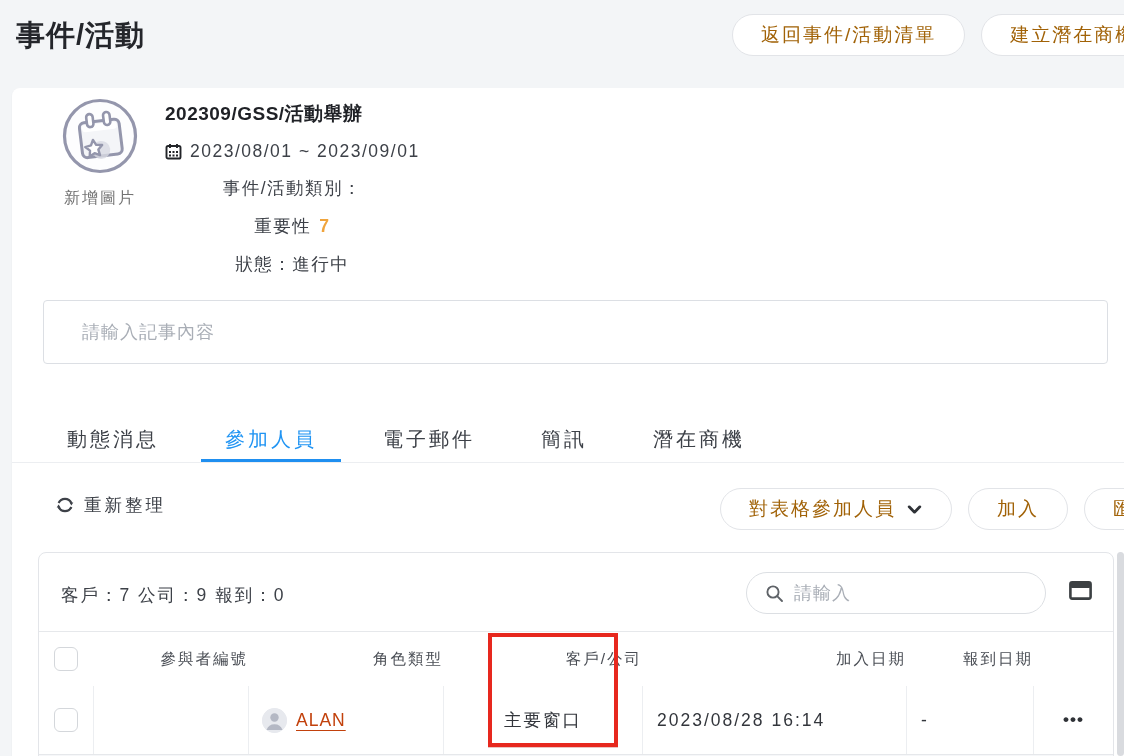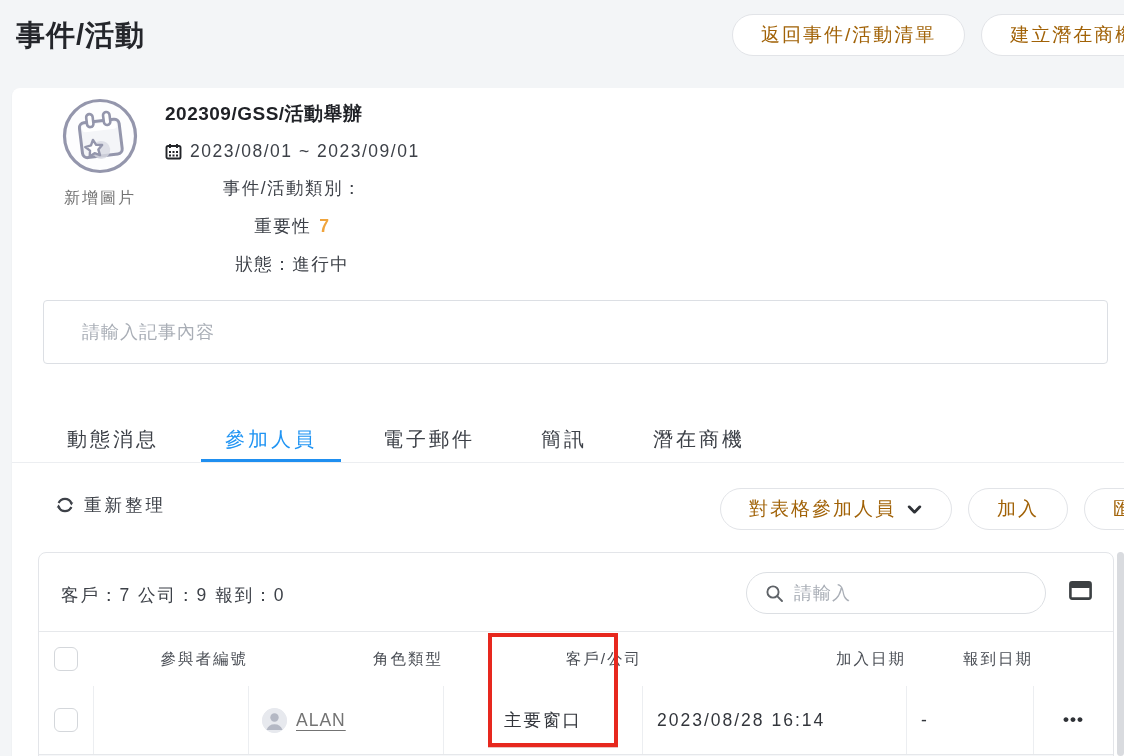--- a/index.html
+++ b/index.html
@@ -96,21 +96,21 @@
   .cell.pad { padding-left:14px; }
   .cell.role-pad, .hcell.role-pad { padding-left:60px; }
   .hcell { padding-left:14px;text-align:right; }
   .hcell.cb { display:flex; justify-content:center; padding-left:0; }
   .hcell.client { padding-left:17px; }
   .checkbox {
     width:24px; height:24px; border:1.5px solid #d4d7db; border-radius:6px; background:#fff; cursor:pointer;
   }
   .client-cell { gap:9px; padding-left:13px; }
   .avatar { width:25px; height:25px; border-radius:50%; background:#e9ebf0; overflow:hidden; flex:none; }
-  .name-link { color:#737373; text-decoration:underline; text-underline-offset:4px; font-weight:500; cursor:pointer; letter-spacing:1px; }
+  .name-link { color:#c2410c; text-decoration:underline; text-underline-offset:4px; font-weight:500; cursor:pointer; letter-spacing:1px; }
   .more-cell { justify-content:center !important; }
   .more-btn { background:none; border:none; font-size:17px; color:#2f3237; letter-spacing:1px; cursor:pointer; font-weight:bold; }
   .table-footer { height:40px; background:#f6f7f9; }
   
   .red-box {
     position:absolute; left:488px; top:633px; width:130px; height:114px;
     border:4px solid #e7281e; z-index:20; pointer-events:none;
     box-shadow:0 1px 0 rgba(180,20,10,.25);
   }
   .scrollbar {

